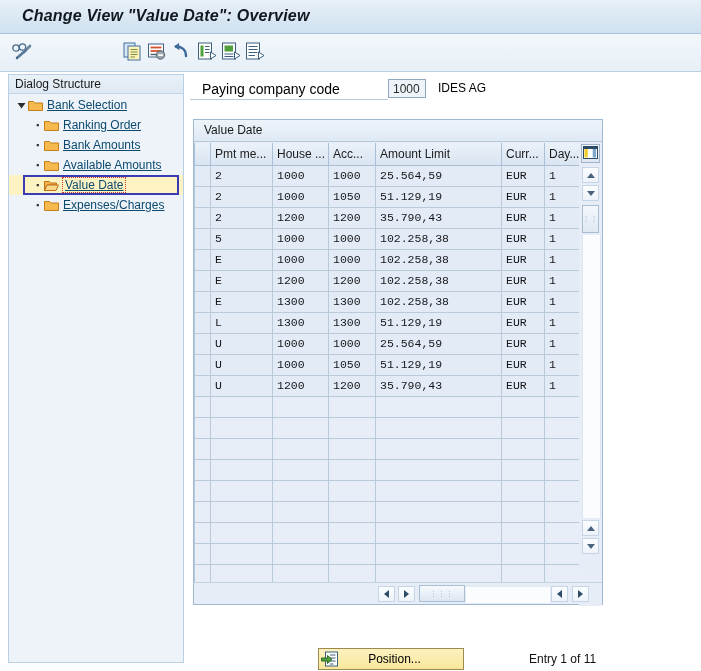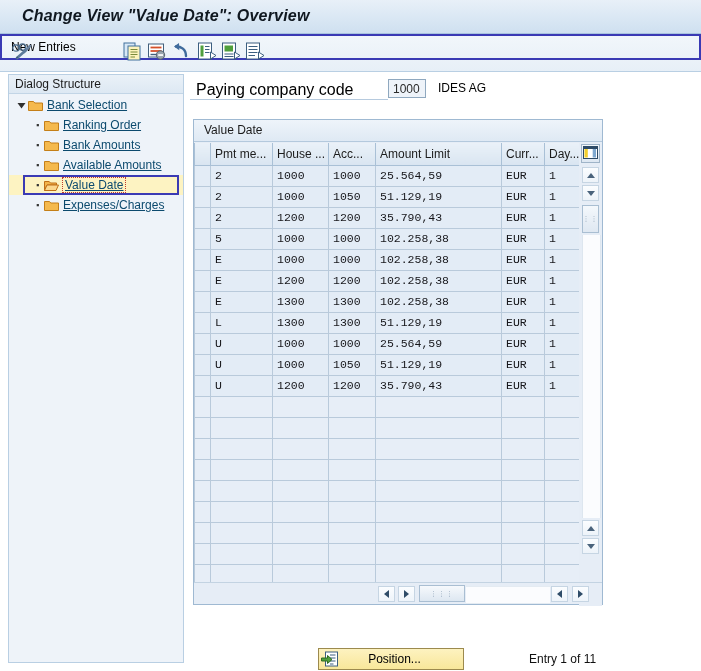--- a/index.html
+++ b/index.html
@@ -144,22 +144,22 @@
   }
 
   
   .company-row {
     position: absolute;
     left: 190px; top: 78px;
     width: 500px; height: 22px;
   }
   .company-label {
     position: absolute;
-    left: 6px; top: 3px;
-    font-size: 16px;
+    left: 12px; top: 3px;
+    font-size: 14px;
   }
   .company-underline {
     position: absolute;
     left: 0; top: 21px;
     width: 198px; height: 1px;
     background: #b6cade;
   }
   .company-input {
     position: absolute;
     left: 198px; top: 1px;
@@ -400,23 +400,20 @@
         <circle cx="5" cy="7" r="3.2" fill="none" stroke="#4a6b8a" stroke-width="1.3"></circle>
         <circle cx="11.5" cy="6" r="3.2" fill="none" stroke="#4a6b8a" stroke-width="1.3"></circle>
         <path d="M8.2 6.6 L8.5 6.2" stroke="#4a6b8a" stroke-width="1.3" fill="none"></path>
         <path d="M13 11 L19 5" stroke="#6b84a0" stroke-width="2.6" stroke-linecap="round"></path>
         <path d="M6 17 L14.5 9.5" stroke="#5b7a99" stroke-width="2.6" stroke-linecap="round"></path>
         <path d="M5 18 L7 16.5 L6 15.2 Z" fill="#34506c"></path>
       </svg>
     </span>
   </div>
 
-  <div class="btn-new-entries">
-    <span>New Entries</span>
-  </div>
 
   <div class="tb-icon" style="left:122px;">
     <span>
       <svg width="22" height="22" viewBox="0 0 22 22">
         <rect x="2" y="3" width="11" height="14" fill="#d8e8f6" stroke="#41709c" stroke-width="1"></rect>
         <rect x="6" y="6" width="12" height="14" fill="#fdf3bc" stroke="#41709c" stroke-width="1"></rect>
         <line x1="8.5" y1="9.5" x2="15.5" y2="9.5" stroke="#7a8a3a" stroke-width="1"></line>
         <line x1="8.5" y1="12" x2="15.5" y2="12" stroke="#7a8a3a" stroke-width="1"></line>
         <line x1="8.5" y1="14.5" x2="15.5" y2="14.5" stroke="#7a8a3a" stroke-width="1"></line>
         <line x1="8.5" y1="17" x2="13" y2="17" stroke="#7a8a3a" stroke-width="1"></line>

